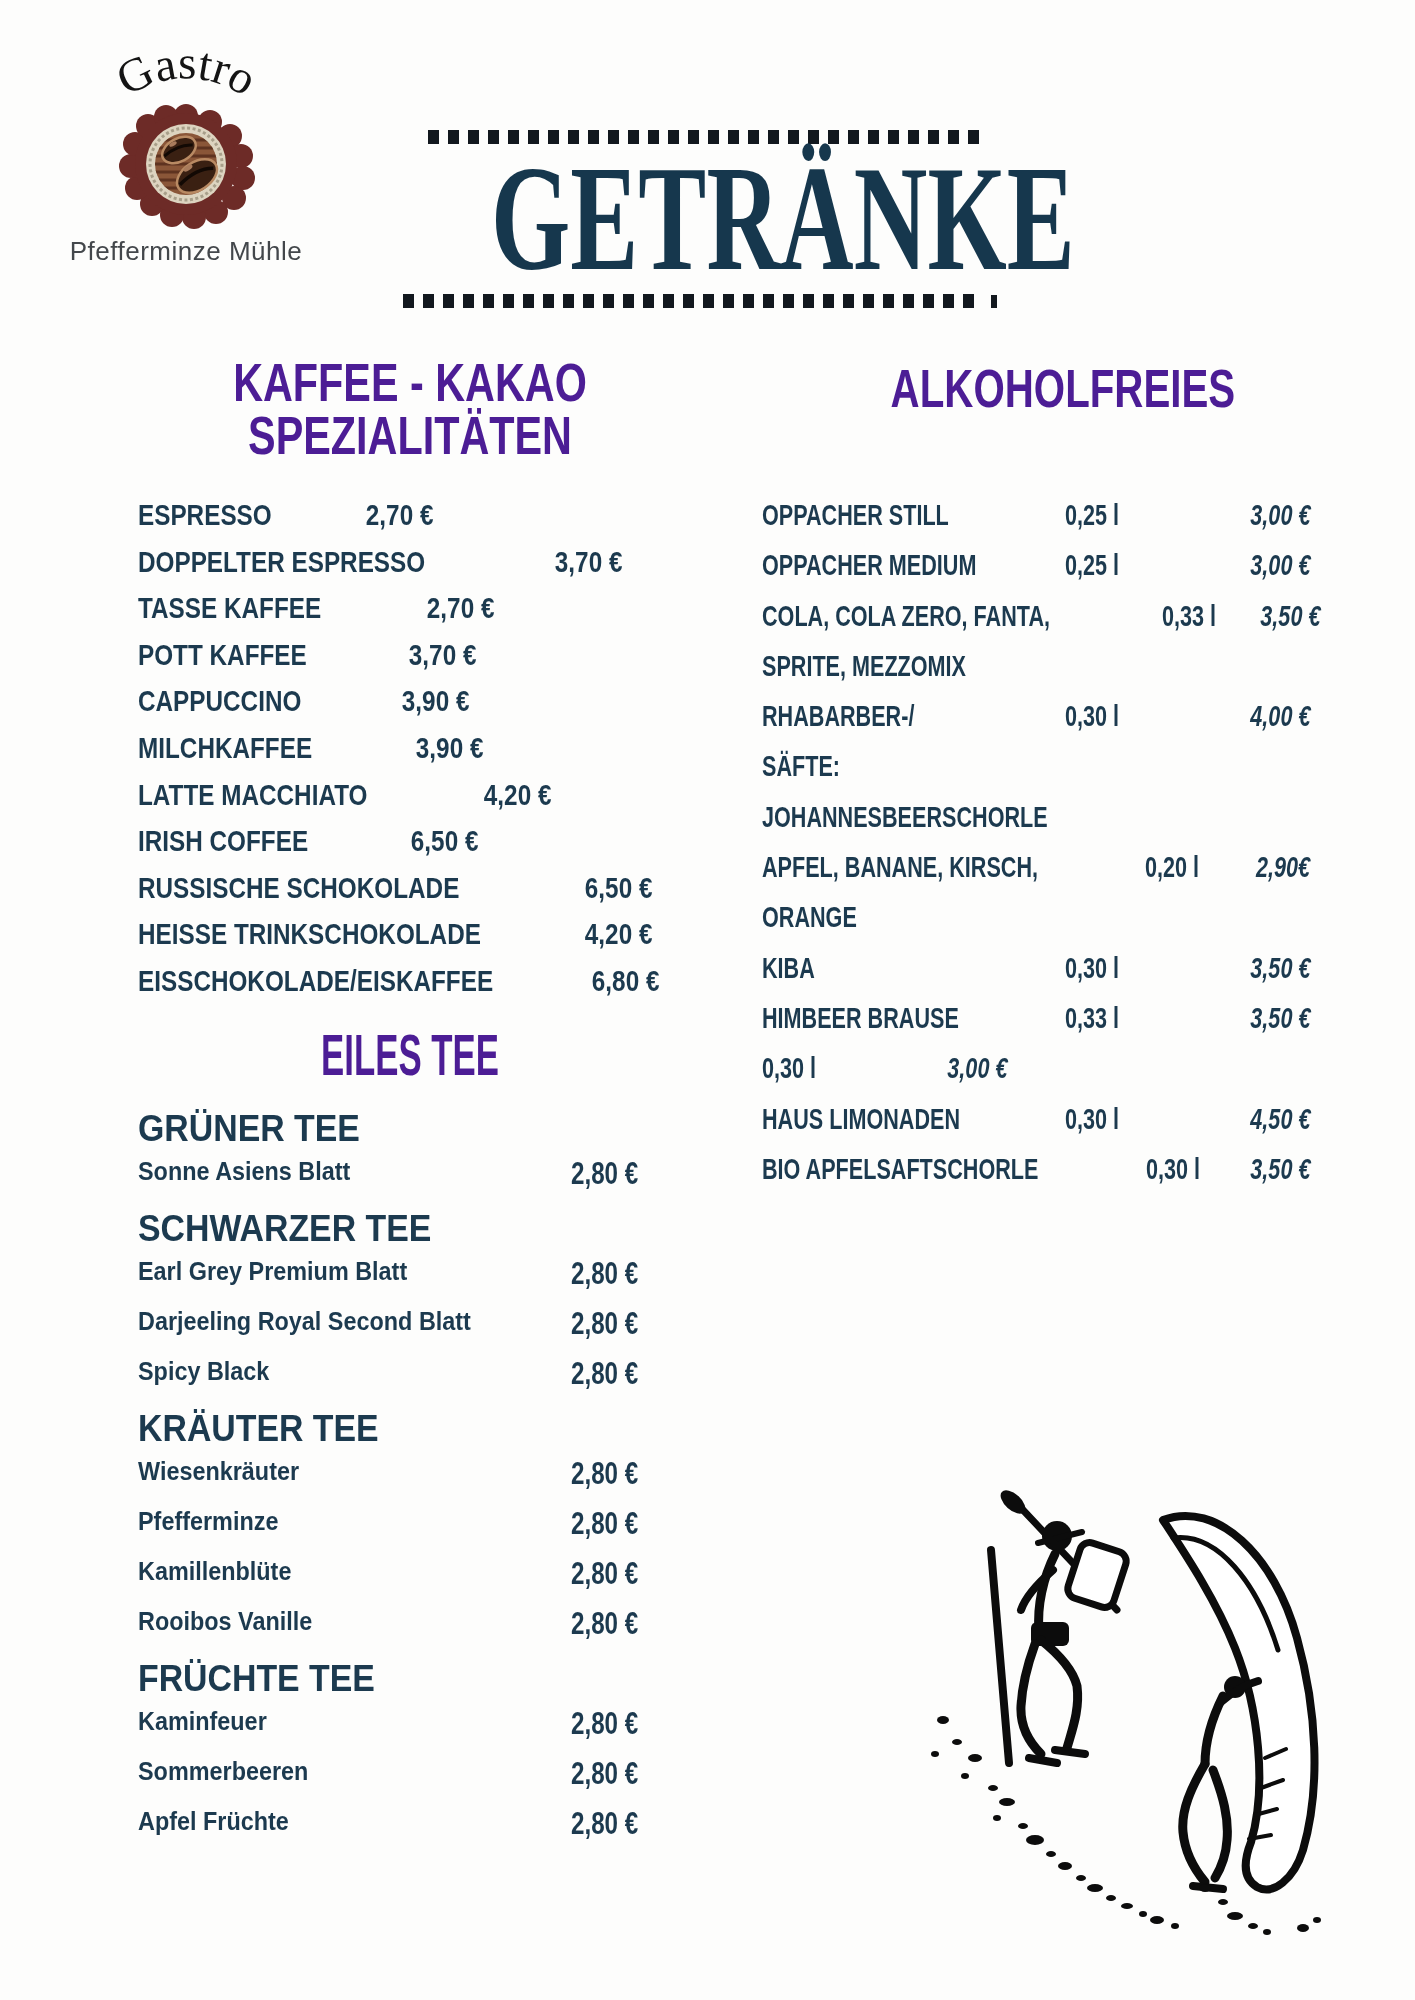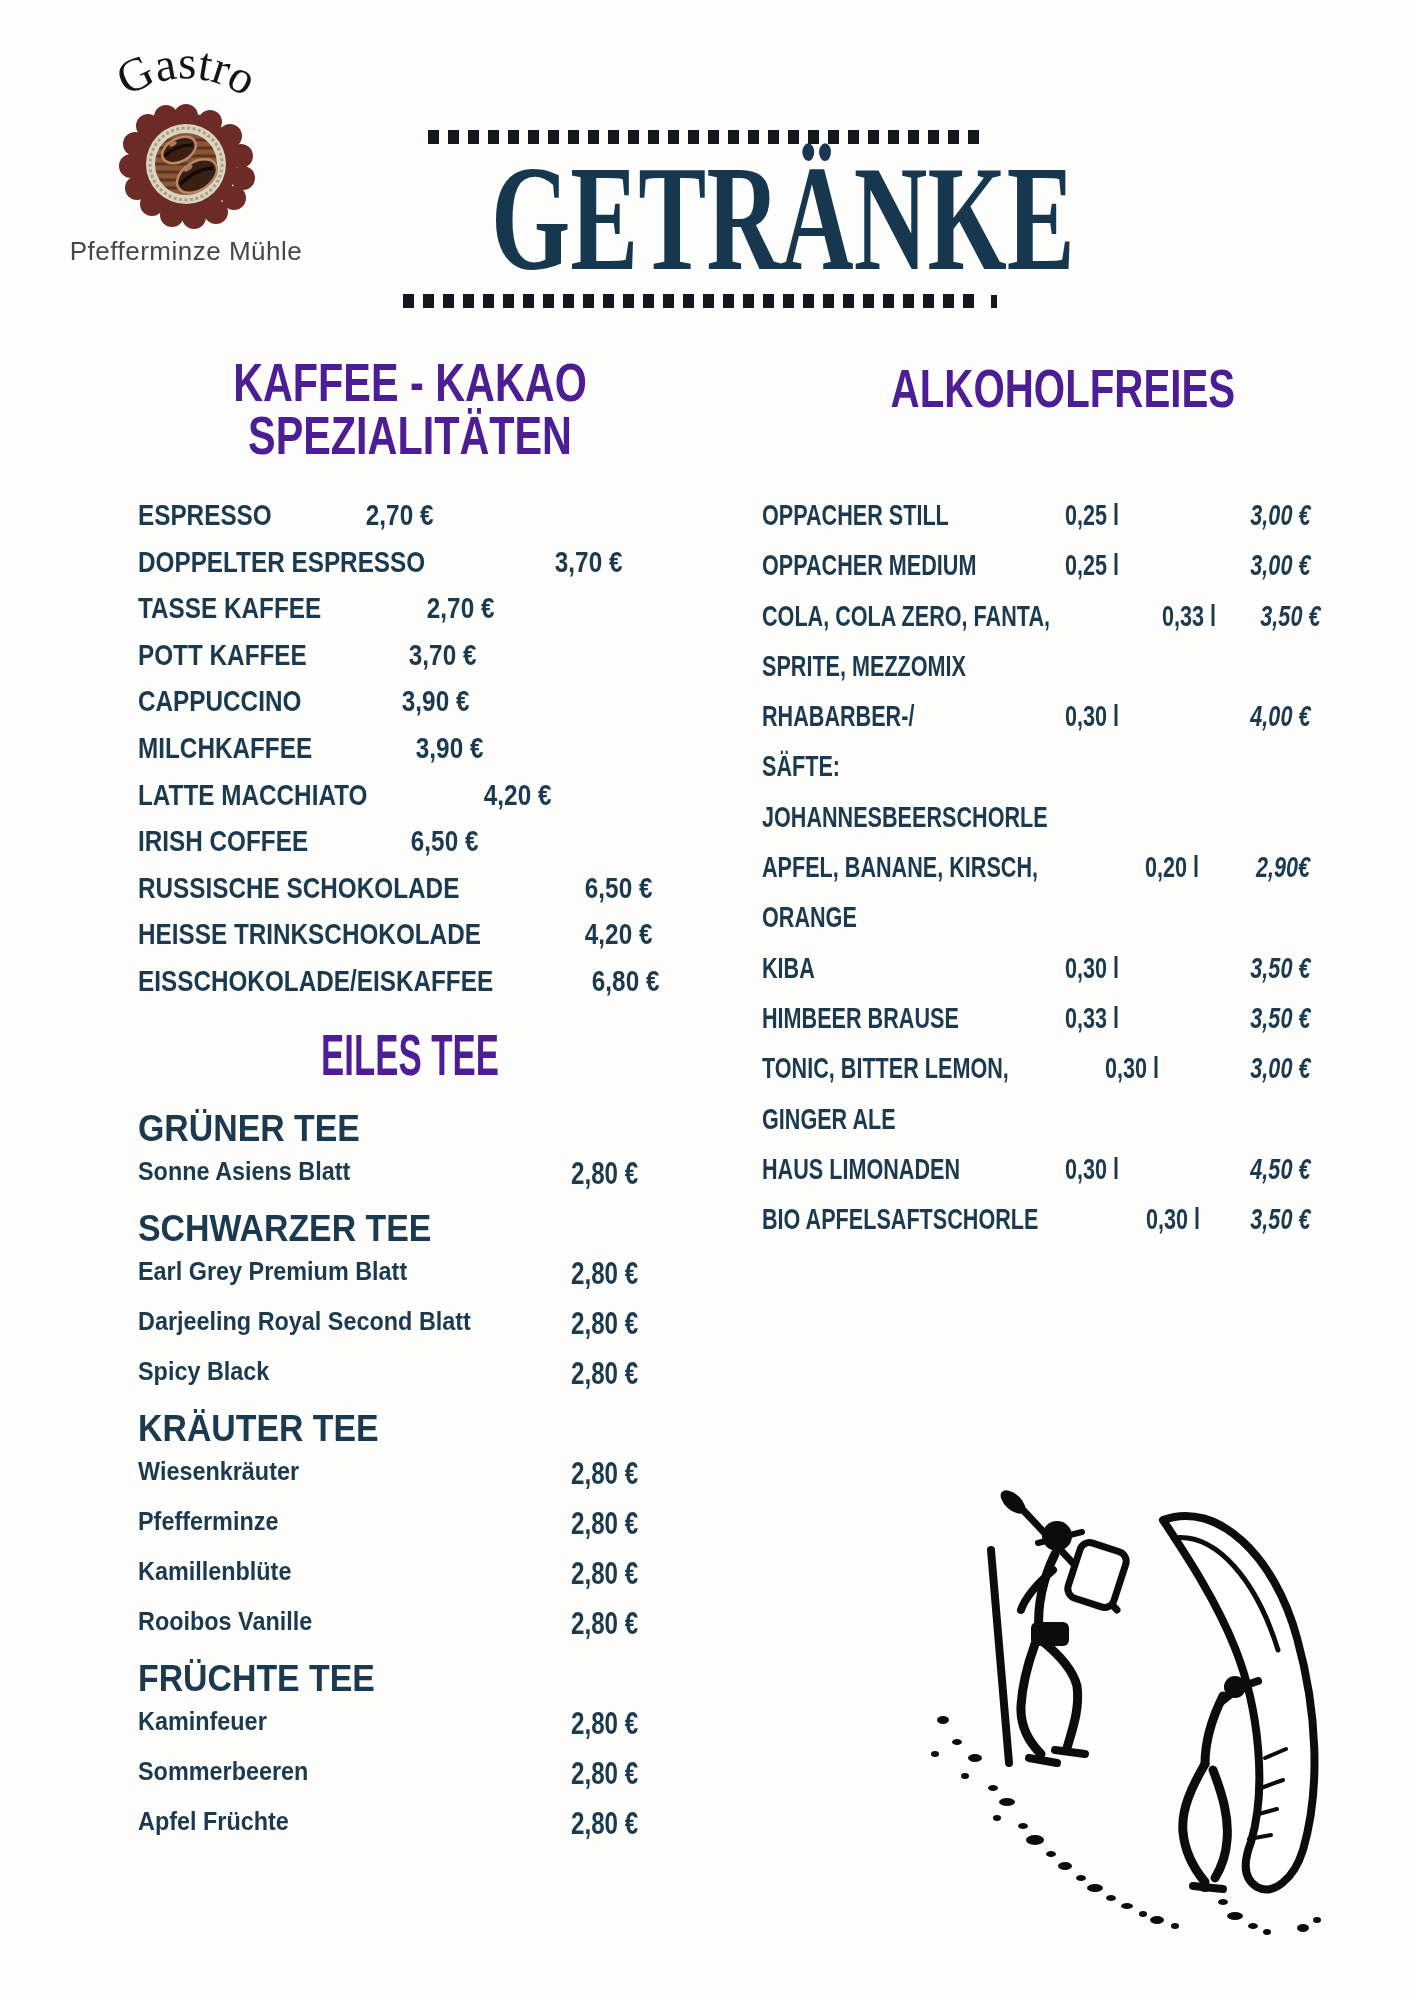--- a/index.html
+++ b/index.html
@@ -336,30 +336,24 @@
         <span class="price"><span class="txr">3,50 €</span></span>
       </div>
 
       <div class="arow">
         <span class="name"><span class="tx">HIMBEER BRAUSE</span></span>
         <span class="vol"><span class="tx">0,33 l</span></span>
         <span class="price"><span class="txr">3,50 €</span></span>
       </div>
 
       <div class="arow">
-        <span class="name"><span class="tx">TONIC, BITTER LEMON,</span></span>
         <span class="vol"><span class="tx">0,30 l</span></span>
         <span class="price"><span class="txr">3,00 €</span></span>
       </div>
 
-      <div class="arow">
-        <span class="name"><span class="tx">GINGER ALE</span></span>
-        <span class="vol"><span class="tx"></span></span>
-        <span class="price"><span class="txr"></span></span>
-      </div>
 
       <div class="arow">
         <span class="name"><span class="tx">HAUS LIMONADEN</span></span>
         <span class="vol"><span class="tx">0,30 l</span></span>
         <span class="price"><span class="txr">4,50 €</span></span>
       </div>
 
       <div class="arow">
         <span class="name"><span class="tx">BIO APFELSAFTSCHORLE</span></span>
         <span class="vol"><span class="tx">0,30 l</span></span>

